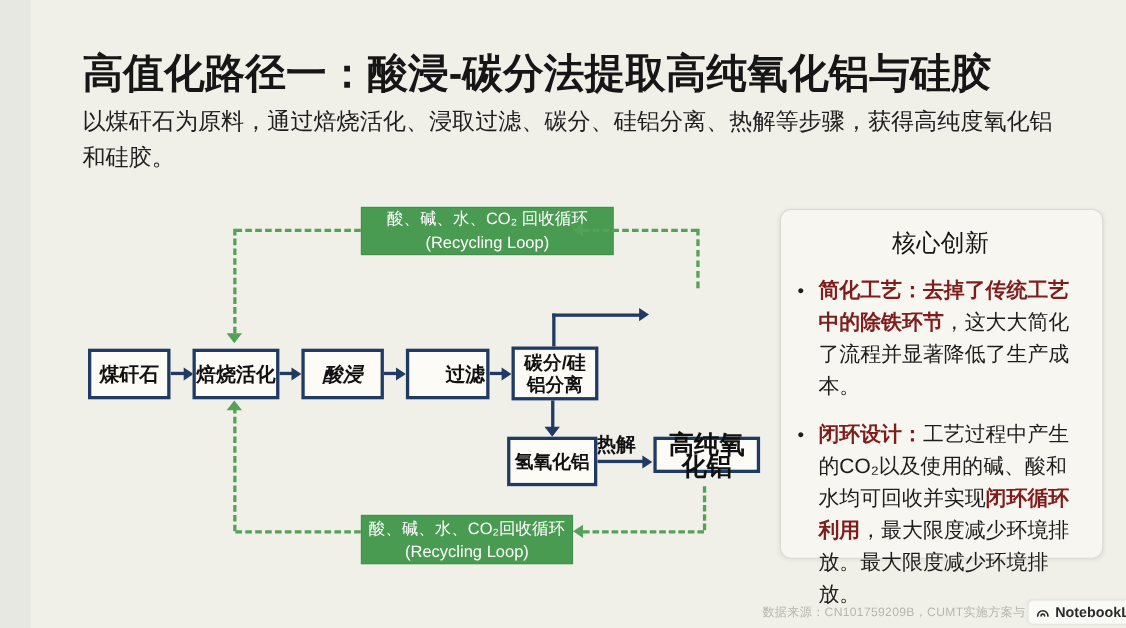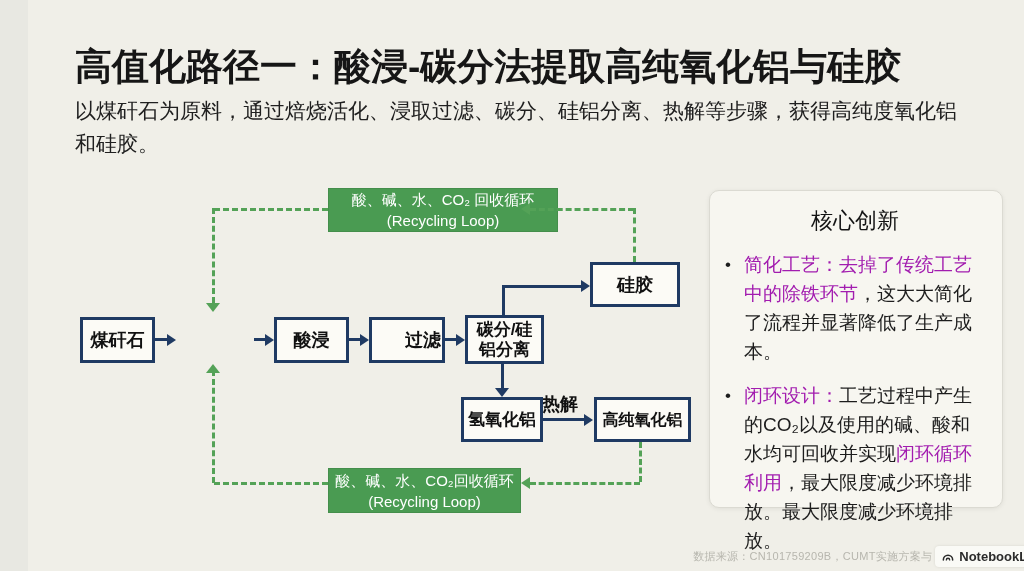--- a/index.html
+++ b/index.html
@@ -52,21 +52,21 @@
   }
   
   .card{
     position:absolute;left:681px;top:190px;width:294px;height:318px;
     background:#f7f6f0;border:1px solid #dbdad2;border-radius:10px;
     box-shadow:0 1px 5px rgba(0,0,0,.07);padding:13px 17px 10px 15px;
   }
   .card-title{font-size:22px;font-weight:400;color:#141414;text-align:center;margin:2px 0 14px;}
   .bullet{display:flex;font-size:19px;line-height:29px;color:#1d1d1d;margin-bottom:15px;}
   .bullet .dot{width:19px;flex:none;font-size:17px;}
-  .bullet b{font-weight:400;color:#a21caf;}
+  .bullet b{font-weight:700;color:#7f1d1d;}
   
   .footer{position:absolute;right:6px;bottom:4px;display:flex;align-items:center;gap:3px;}
   .src{font-size:11px;color:#b7b6ae;letter-spacing:.3px;}
   .badge{
     display:flex;align-items:center;gap:4px;background:#fafaf6;border-radius:4px;
     padding:3px 8px 3px 6px;font-size:13px;font-weight:700;color:#2b2b2b;
     box-shadow:0 0 3px rgba(0,0,0,.10);
   }
 </style>
 </head>
@@ -114,27 +114,27 @@
   <div class="tri-right" style="left:553px;top:280px;"></div>
 
   <div class="shaft-v" style="left:473px;top:363px;height:26px;"></div>
   <div class="tri-down" style="left:467px;top:388px;"></div>
 
   <div class="shaft-h" style="left:515px;top:418px;width:42px;"></div>
   <div class="tri-right" style="left:556px;top:414px;"></div>
   <div class="edge-label" style="left:514px;top:392px;width:46px;">热解</div>
 
   <div class="node" style="left:52px;top:317px;width:75px;height:46px;">煤矸石</div>
-  <div class="node" style="left:246px;top:317px;width:75px;height:46px;">酸浸</div>
+  <div class="node" style="left:147px;top:317px;width:79px;height:46px;">焙烧活化</div>
+  <div class="node" style="left:246px;top:317px;width:75px;height:46px;font-style:italic;">酸浸</div>
   <div class="node" style="left:341px;top:317px;width:76px;height:46px;padding-left:32px;">过滤</div>
   <div class="node" style="left:437px;top:315px;width:79px;height:49px;font-size:17px;">碳分/硅
 铝分离</div>
-  <div class="node" style="left:562px;top:262px;width:90px;height:45px;">硅胶</div>
   <div class="node" style="left:433px;top:397px;width:82px;height:45px;font-size:17px;">氢氧化铝</div>
-  <div class="node" style="left:566px;top:397px;width:97px;height:45px;font-size:16px;">高纯氧化铝</div>
+  <div class="node" style="left:566px;top:397px;width:97px;height:33px;font-size:23px;">高纯氧化铝</div>
 
   <div class="card">
     <div class="card-title">核心创新</div>
     <div class="bullet">
       <span class="dot">•</span>
       <span><b>简化工艺：去掉了传统工艺中的除铁环节</b><span>，这大大简化了流程并显著降低了生产成本。</span></span>
     </div>
     <div class="bullet">
       <span class="dot">•</span>
       <span><b>闭环设计：</b><span>工艺过程中产生的CO₂以及使用的碱、酸和水均可回收并实现</span><b>闭环循环利用</b><span>，最大限度减少环境排放。最大限度减少环境排放。</span></span>

